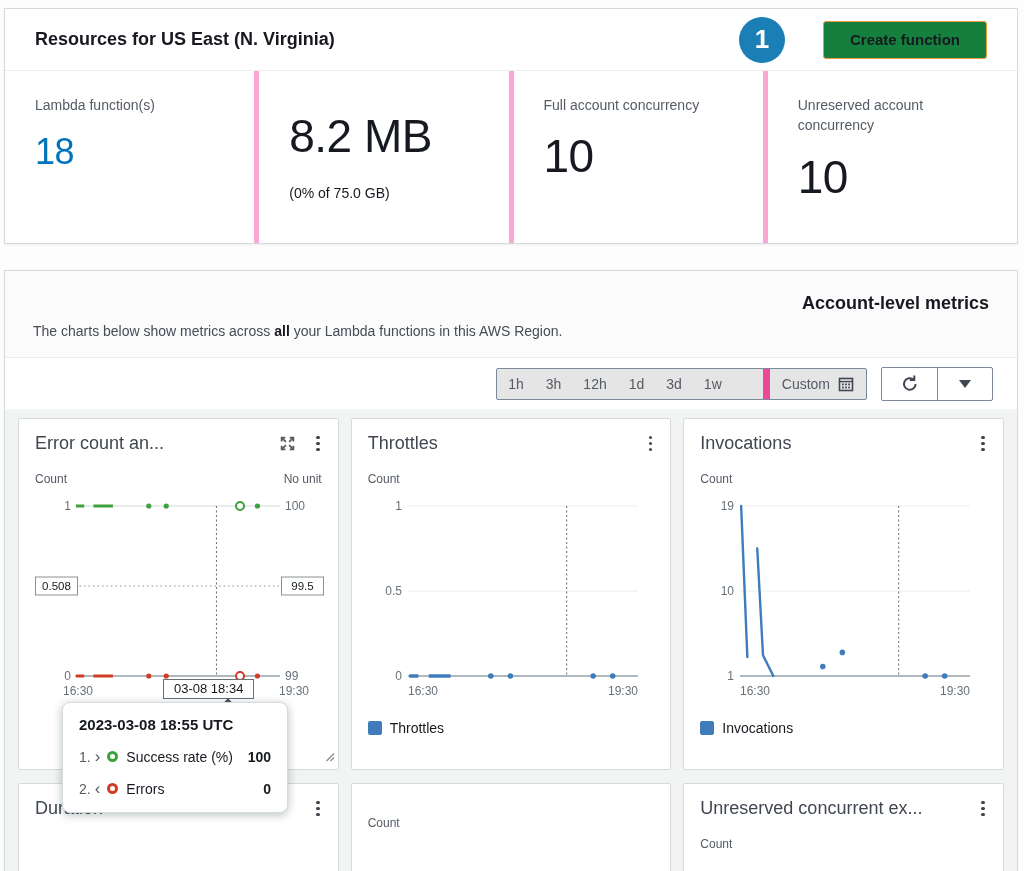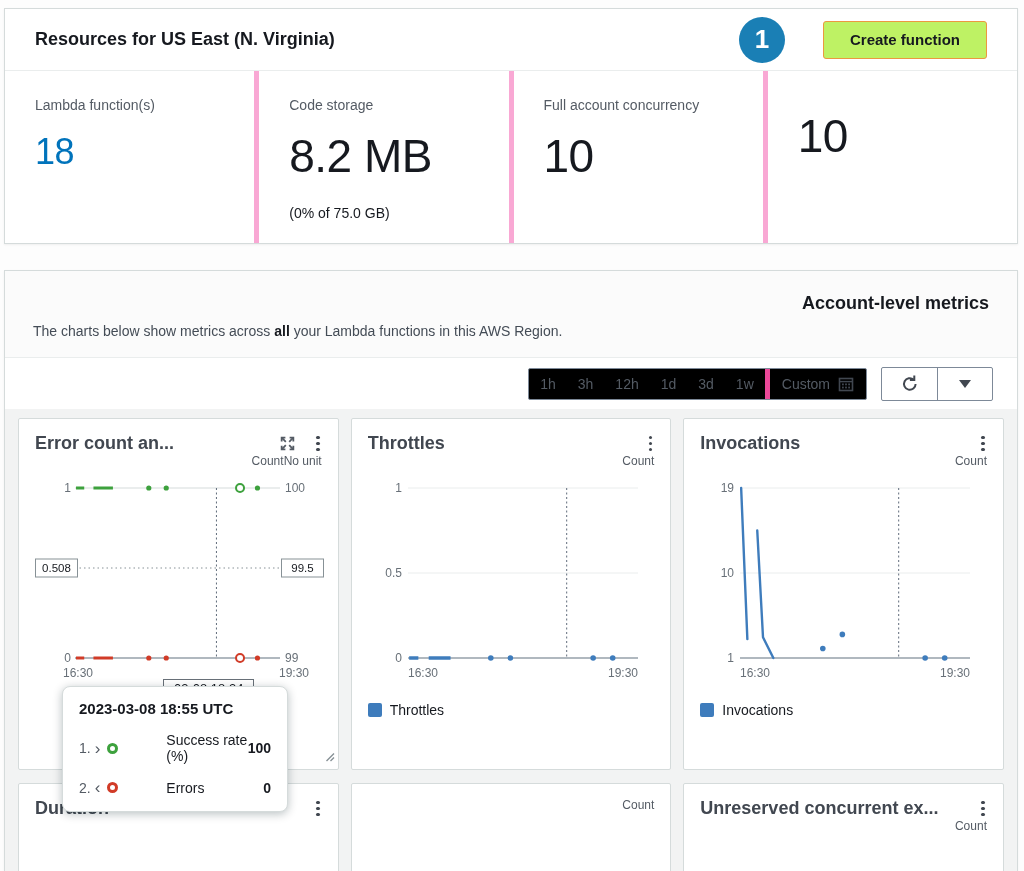--- a/index.html
+++ b/index.html
@@ -9,70 +9,70 @@
 
   .panel { position:absolute; left:4px; width:1014px; background:#fff; border:1px solid #d5dbdb; box-shadow:0 1px 2px rgba(0,0,0,.06); }
   .panel-resources { top:8px; height:236px; }
   .panel-metrics { top:270px; height:660px; background:#f2f3f3; }
 
   
   .res-header { height:62px; display:flex; align-items:center; padding:0 30px; border-bottom:1px solid #eaeded; background:#fff; }
   .res-title { font-size:18px; font-weight:700; color:#16191f; flex:1; }
   .header-right { display:flex; align-items:center; gap:38px; }
   .annotation-badge { width:46px; height:46px; border-radius:50%; background:#1a7fb5; color:#fff; font-size:26px; font-weight:700; display:flex; align-items:center; justify-content:center; }
-  .btn-primary { background:#bef264; border:1px solid #ec9840; border-radius:3px; color:#16191f; font-weight:700; font-size:15px; height:38px; padding:0 26px; font-family:inherit; cursor:pointer; }
+  .btn-primary { background:#15803d; border:1px solid #ec9840; border-radius:3px; color:#16191f; font-weight:700; font-size:15px; height:38px; padding:0 26px; font-family:inherit; cursor:pointer; }
   .metrics-row { display:flex; height:172px; }
   .metric { flex:1; padding:24px 16px 0 30px; border-right:5px solid #f9a8d4; }
   .metric:last-child { border-right:none; }
   .metric-label { font-size:14px; color:#545b64; line-height:1.45; max-width:210px; }
   .metric-value { font-size:46px; font-weight:300; color:#16191f; margin-top:14px; letter-spacing:-.5px; }
   .metric-value.small { font-size:36px; margin-top:16px; }
   .metric-value.blue { color:#0073bb; }
   .metric-note { font-size:14px; color:#16191f; margin-top:22px; }
 
   
   .met-header { background:#fbfbfb; padding:22px 28px 18px; }
   .met-title { font-size:18px; font-weight:700; color:#16191f;text-align:right; }
   .met-desc { font-size:14px; color:#444c56; margin-top:9px; }
   .met-desc b { color:#16191f; }
   .toolbar { background:#fff; border-top:1px solid #eaeded; height:52px; display:flex; align-items:center; justify-content:flex-end; gap:14px; padding:0 24px; }
-  .segmented { display:flex; align-items:stretch; border:1px solid #7d8998; border-radius:2px; height:32px; background:#000000; }
+  .segmented { display:flex; align-items:stretch; border:1px solid #7d8998; border-radius:2px; height:32px; background:#e5e5e5; }
   .seg-btn { border:none; background:transparent; font-family:inherit; font-size:14px; color:#545b64; padding:0 11px; cursor:pointer; display:flex; align-items:center; }
-  .seg-custom { border-left:5px solid #ec4899; gap:8px; padding:0 12px; }
+  .seg-custom { border-left:7px solid #ec4899; gap:8px; padding:0 12px;margin-left:30px; }
   .btn-group { display:flex; border:1px solid #7d8998; border-radius:2px; height:34px; background:#fff; }
   .icon-btn { width:55px; border:none; background:transparent; display:flex; align-items:center; justify-content:center; cursor:pointer; }
   .icon-btn + .icon-btn { border-left:1px solid #7d8998; }
   .caret-down { width:0; height:0; border-left:6px solid transparent; border-right:6px solid transparent; border-top:8px solid #414750; }
 
   .charts-area { padding:9px 13px; display:grid; grid-template-columns:repeat(3,1fr); gap:13px 12px; }
   .chart-card { position:relative; background:#fff; border:1px solid #d5dbdb; border-radius:2px; height:352px; padding:14px 16px; overflow:hidden; }
   .chart-card.short { height:352px; }
   .card-head { display:flex; align-items:center; }
-  .card-title { font-size:18px; color:#414750; flex:1; white-space:nowrap; overflow:hidden;font-weight:bold; }
+  .card-title { font-size:18px; color:#414750; flex:1; white-space:nowrap; overflow:hidden; }
   .card-icons { display:flex; align-items:center; gap:18px; }
   .kebab { display:flex; flex-direction:column; gap:2.5px; padding:2px; cursor:pointer; }
   .kebab i { width:3.5px; height:3.5px; border-radius:50%; background:#414750; }
-  .unit-row { display:flex; justify-content:flex-end; font-size:12px; color:#545b64; }
+  .unit-row { display:flex; justify-content:space-between; font-size:12px; color:#545b64; margin-top:18px; }
   .chart-svg { display:block; margin-top:5px; }
   svg text { font-family:"Liberation Sans", sans-serif; font-size:12px; fill:#687078; }
   svg text.boxval { font-size:11.5px; fill:#16191f; }
   .legend { display:flex; align-items:center; gap:8px; margin-top:14px; font-size:14px; color:#16191f; cursor:pointer; width:max-content; }
   .legend .swatch { width:14px; height:14px; border-radius:2px; }
   .resize-handle { position:absolute; right:3px; bottom:3px; cursor:nwse-resize; }
 
   
   .axis-hover { position:absolute; left:163px; top:679px; background:#fff; border:1px solid #687078; font-size:13px; color:#16191f; padding:1px 10px 2px; white-space:nowrap; z-index:5; }
   .axis-pointer { position:absolute; left:220px; top:698px; width:0; height:0; border-left:8px solid transparent; border-right:8px solid transparent; border-bottom:9px solid #4d5864; z-index:5; }
-  .chart-tooltip { position:absolute; left:62px; top:686px; width:226px; background:#fff; border:1px solid #d5dbdb; border-radius:8px; box-shadow:0 2px 10px rgba(0,28,36,.28); padding:13px 16px 15px; z-index:10; }
+  .chart-tooltip { position:absolute; left:62px; top:702px; width:226px; background:#fff; border:1px solid #d5dbdb; border-radius:8px; box-shadow:0 2px 10px rgba(0,28,36,.28); padding:13px 16px 15px; z-index:10; }
   .tt-title { font-size:15px; font-weight:700; color:#16191f; }
   .tt-row { display:flex; align-items:center; margin-top:15px; font-size:14px; }
   .tt-index { color:#545b64; margin-right:4px; }
   .tt-chev { color:#545b64; font-size:17px; margin-right:7px; line-height:1; }
   .ring { width:11px; height:11px; border-radius:50%; border:3.5px solid #888; background:#fff; margin-right:8px; flex:none; }
-  .tt-label { color:#16191f; flex:1;margin-left:40px; }
+  .tt-label { color:#16191f; flex:1; }
   .tt-value { font-weight:700; color:#16191f; }
 </style>
 </head>
 <body>
 
 <div class="page">
 
   <section class="panel panel-resources">
     <div class="res-header">
       <div class="res-title">Resources for US East (N. Virginia)</div>
@@ -80,29 +80,29 @@
         <div class="annotation-badge">1</div>
         <button class="btn-primary">Create function</button>
       </div>
     </div>
     <div class="metrics-row">
       <div class="metric">
         <div class="metric-label">Lambda function(s)</div>
         <div class="metric-value small blue">18</div>
       </div>
       <div class="metric">
-        <div class="metric-label">Code storage</div>
         <div class="metric-value">8.2 MB</div>
         <div class="metric-note">(0% of 75.0 GB)</div>
       </div>
       <div class="metric">
         <div class="metric-label">Full account concurrency</div>
         <div class="metric-value">10</div>
       </div>
       <div class="metric">
+        <div class="metric-label">Unreserved account concurrency</div>
         <div class="metric-value">10</div>
       </div>
     </div>
   </section>
 
   <section class="panel panel-metrics">
     <div class="met-header">
       <div class="met-title">Account-level metrics</div>
       <p class="met-desc"><span>The charts below show metrics across </span><b>all</b><span> your Lambda functions in this AWS Region.</span></p>
     </div>

